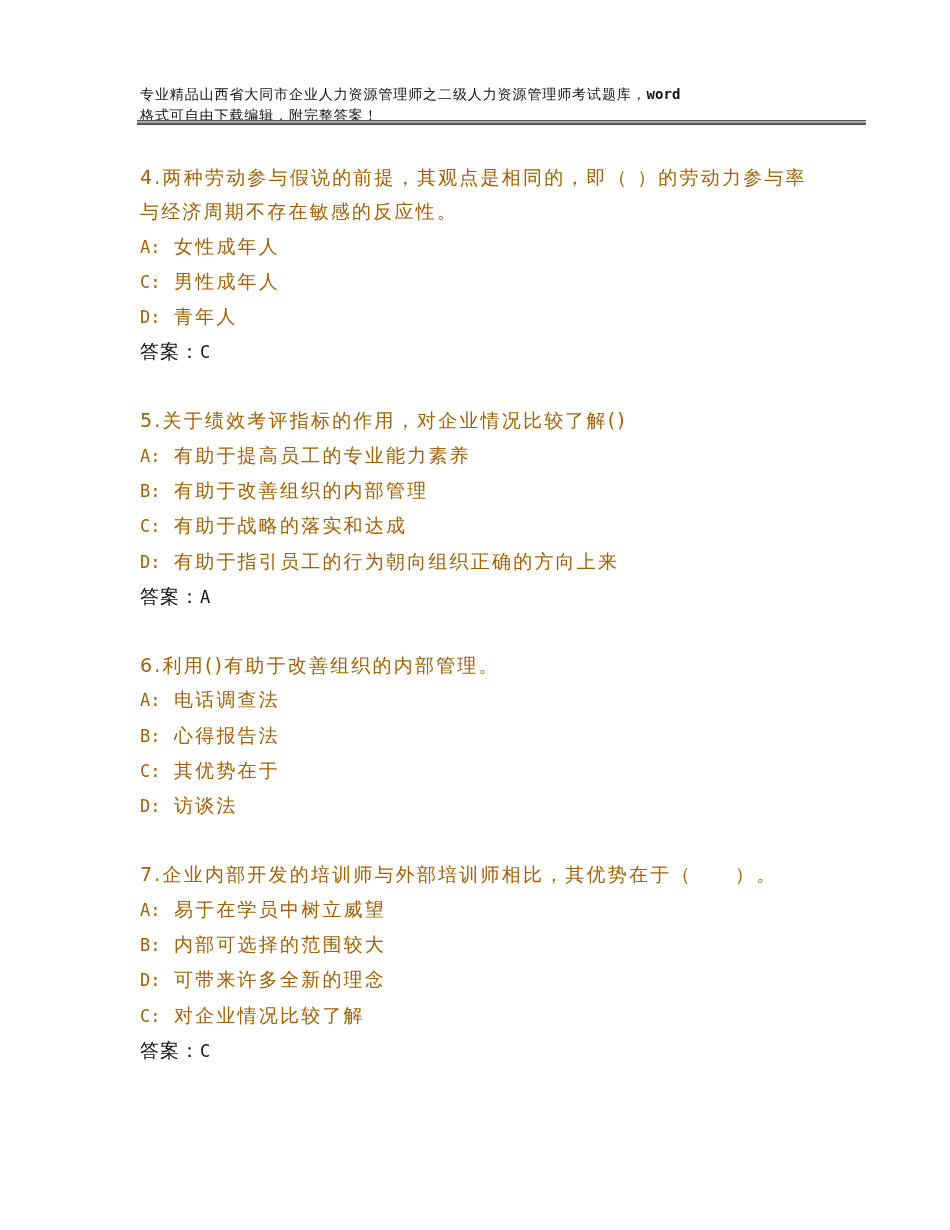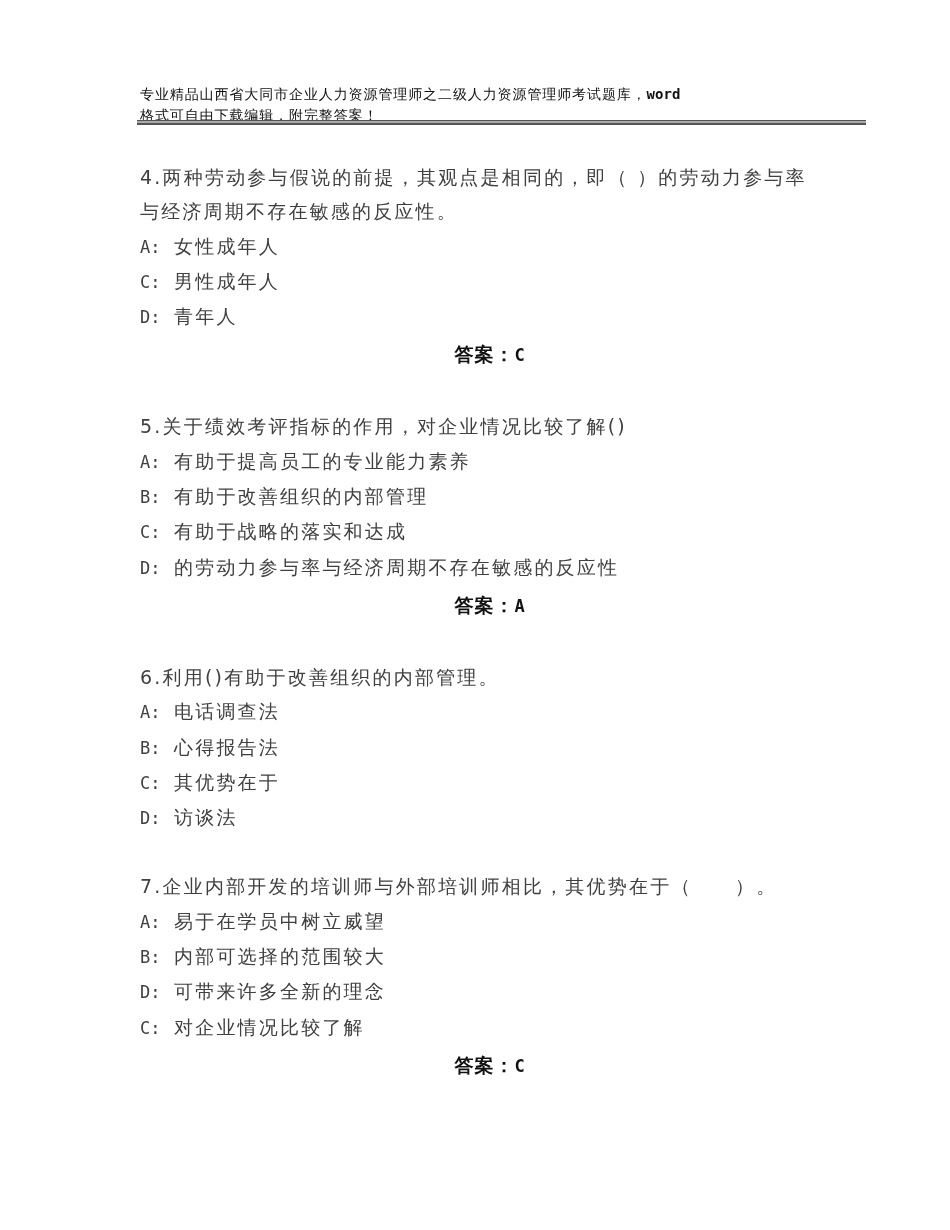--- a/index.html
+++ b/index.html
@@ -5,24 +5,24 @@
     html, body { margin: 0; padding: 0; background: #ffffff; }
     body { width: 950px; height: 1230px; position: relative; overflow: hidden;
            font-family: "DejaVu Sans", "Liberation Sans", sans-serif; color: #111; }
     .header { position: absolute; left: 140px; top: 58px; width: 700px;
               font-size: 14px; line-height: 21px; letter-spacing: 0.9px; color: #111; margin-top: 26px; }
     .header .latin { font-family: "DejaVu Sans Mono", "Liberation Mono", monospace; font-weight: bold; letter-spacing: 0; }
     .rule { position: absolute; left: 137px; top: 120px; width: 729px; height: 5px;
             border-top: 1px solid #555; border-bottom: 2px solid #555; background: #aaa; box-sizing: border-box; }
     .questions { position: absolute; left: 140px; top: 160px; width: 700px; }
     .question { margin-bottom: 34px; }
-    .line { font-size: 19px; line-height: 34.3px; letter-spacing: 2.2px; white-space: nowrap; color: #404040; }
+    .line { font-size: 19px; line-height: 34.3px; letter-spacing: 2.2px; white-space: nowrap; color: #a16207; }
     .qtext { white-space: normal; width: 670px; }
     .opt-letter { display: inline-block; width: 34px; letter-spacing: 0; font-family: "DejaVu Sans Mono", "Liberation Mono", monospace; font-size: 17px; }
-    .answer { font-size: 19px; line-height: 40px; font-weight: bold; letter-spacing: 1px; text-align: center; }
+    .answer { font-size: 19px; line-height: 34px; font-weight: normal; letter-spacing: 1px; }
     .answer .ans-val { font-family: "DejaVu Sans Mono", "Liberation Mono", monospace; font-size: 17px; }
   </style>
 </head>
 <body>
 
 <div class="header">
   <div><span>专业精品山西省大同市企业人力资源管理师之二级人力资源管理师考试题库，</span><span class="latin">word</span></div>
   <div>格式可自由下载编辑，附完整答案！</div>
 </div>
 
@@ -36,21 +36,21 @@
     <div class="line"><span class="opt-letter">C:</span><span>男性成年人</span></div>
     <div class="line"><span class="opt-letter">D:</span><span>青年人</span></div>
     <div class="answer"><span>答案：</span><span class="ans-val">C</span></div>
   </div>
 
   <div class="question">
     <div class="line qtext"><span>5.</span><span>关于绩效考评指标的作用，对企业情况比较了解()</span></div>
     <div class="line"><span class="opt-letter">A:</span><span>有助于提高员工的专业能力素养</span></div>
     <div class="line"><span class="opt-letter">B:</span><span>有助于改善组织的内部管理</span></div>
     <div class="line"><span class="opt-letter">C:</span><span>有助于战略的落实和达成</span></div>
-    <div class="line"><span class="opt-letter">D:</span><span>的劳动力参与率与经济周期不存在敏感的反应性</span></div>
+    <div class="line"><span class="opt-letter">D:</span><span>有助于指引员工的行为朝向组织正确的方向上来</span></div>
     <div class="answer"><span>答案：</span><span class="ans-val">A</span></div>
   </div>
 
   <div class="question">
     <div class="line qtext"><span>6.</span><span>利用()有助于改善组织的内部管理。</span></div>
     <div class="line"><span class="opt-letter">A:</span><span>电话调查法</span></div>
     <div class="line"><span class="opt-letter">B:</span><span>心得报告法</span></div>
     <div class="line"><span class="opt-letter">C:</span><span>其优势在于</span></div>
     <div class="line"><span class="opt-letter">D:</span><span>访谈法</span></div>
   </div>

